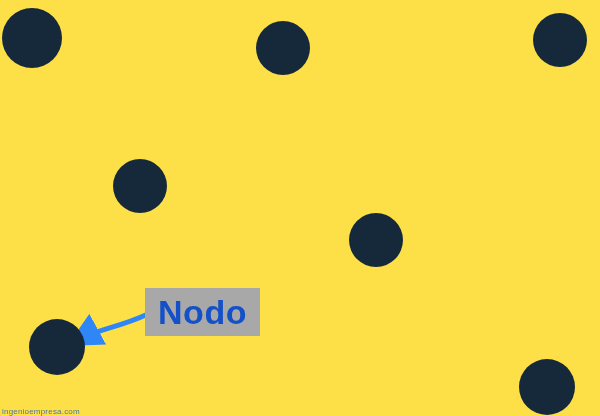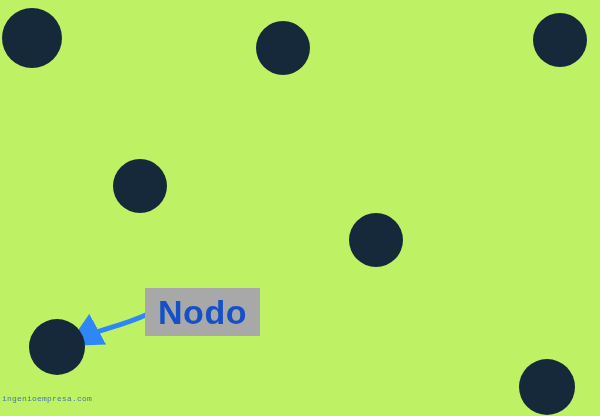--- a/index.html
+++ b/index.html
@@ -34,31 +34,30 @@
   }
   #arrow-svg{
     position:absolute;
     left:0;
     top:0;
     pointer-events:none;
   }
   #watermark{
     position:absolute;
     left:2px;
-    bottom:13px;
+    bottom:0;
     font-size:8px;
     letter-spacing:0.2px;
     opacity:0.9;
-    font-family:Liberation Mono, monospace;
   }
 </style>
 </head>
 <body>
 
-<div id="stage" style="background: #bef264; text-align: center;">
+<div id="stage" style="background: #fde047; text-align: center;">
 
   <svg id="arrow-svg" width="600" height="416" viewBox="0 0 600 416">
     <defs>
       <marker id="arrowhead" markerWidth="7" markerHeight="7" refX="4.5" refY="3.5" orient="auto">
         <polygon id="arrowhead-poly" points="0 0, 7 3.5, 0 7" fill="#2e86f7"></polygon>
       </marker>
     </defs>
     <path id="arrow-path" d="M148,314 C118,328 100,328 78,340" fill="none" stroke="#2e86f7" stroke-width="5" stroke-linecap="round" marker-end="url(#arrowhead)"></path>
   </svg>
 

